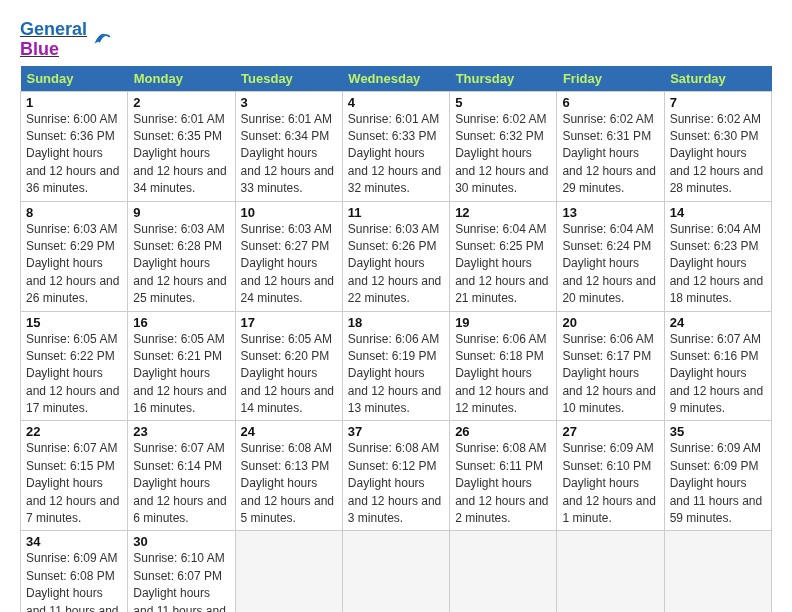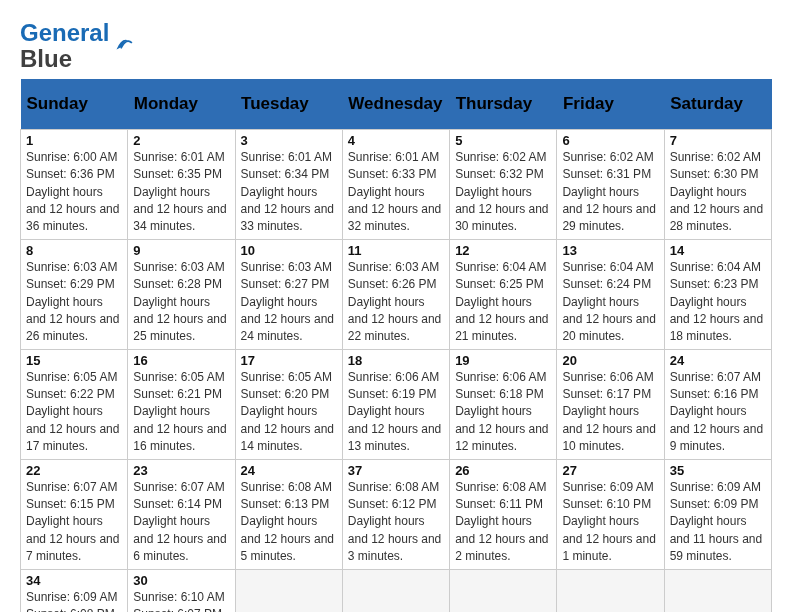--- a/index.html
+++ b/index.html
@@ -19,24 +19,25 @@
       align-items: flex-start;
       justify-content: space-between;
       margin-bottom: 6px;
     }
     .logo {
       display: flex;
       align-items: center;
       margin-top: 4px;
     }
     .logo-text {
-      font-size: 24px;
+      font-size: 18px;
       font-weight: bold;
       color: #333;
       line-height: 1.1;
+      text-decoration: underline;
     }
     .logo-text span {
       color: #1a6bb5;
     }
     .logo-icon {
       width: 22px;
       height: 22px;
       margin-left: 2px;
       margin-top: -4px;
     }
@@ -54,24 +55,24 @@
       color: #444;
       margin-top: 2px;
     }
     table {
       width: 100%;
       border-collapse: collapse;
       table-layout: fixed;
     }
     th {
       background-color: #2e6db4;
-      color: #000000;
+      color: #bef264;
       text-align: left;
-      padding: 15px 6px;
-      font-size: 17px;
+      padding: 5px 6px;
+      font-size: 13px;
       font-weight: bold;
     }
     td {
       border: 1px solid #ccc;
       vertical-align: top;
       padding: 3px 5px;
       font-size: 9.5px;
       color: #333;
       height: 78px;
       background: #fff;
@@ -96,21 +97,21 @@
     }
   </style>
 </head>
 <body>
 
 <div class="container">
   <div class="header">
     <div class="logo">
       <div>
         <div class="logo-text">
-          <span>General</span><br><span style="color:#404040">Blue</span>
+          <span>General</span><br><span style="color:#a21caf">Blue</span>
         </div>
       </div>
       <svg class="logo-icon" viewBox="0 0 40 40" xmlns="http://www.w3.org/2000/svg">
         <path d="M10 30 Q20 5 35 15 Q25 10 20 25 Z" fill="#1a6bb5"></path>
         <path d="M18 28 Q28 8 38 18" stroke="#1a6bb5" stroke-width="3" fill="none"></path>
       </svg>
     </div>
     <div class="title-block">
       <div class="month-title"></div>
       <div class="subtitle"></div>

